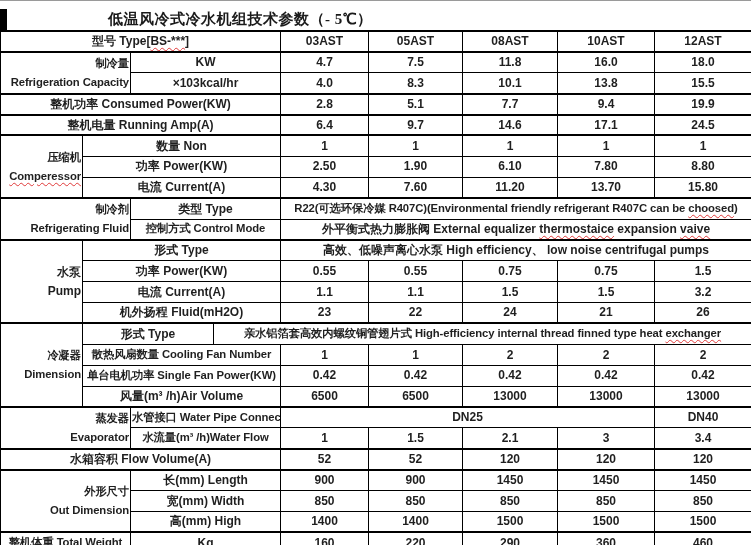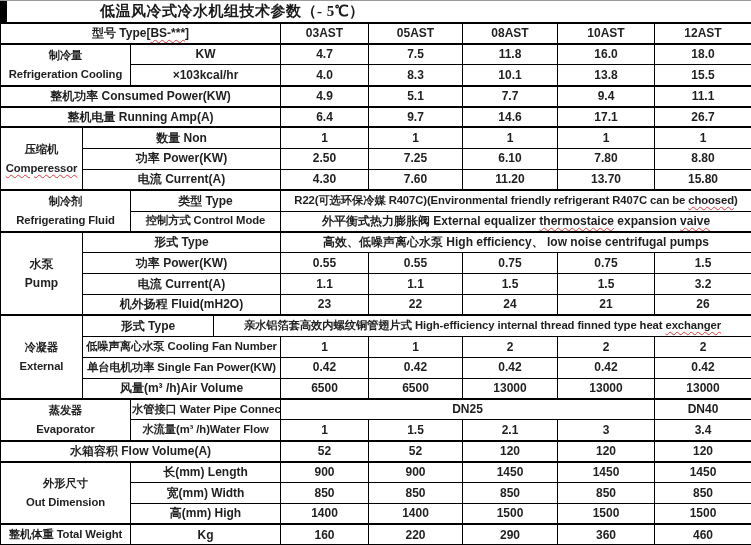--- a/index.html
+++ b/index.html
@@ -3,33 +3,33 @@
 <meta charset="utf-8">
 <style>
   html,body{margin:0;padding:0;background:#ffffff;}
   .page{
     width:751px;height:545px;position:relative;box-sizing:border-box;
     font-family:"Liberation Sans",sans-serif;color:#1a1a1a;background:#fff;
     border-top:1px solid #9a9a9a;overflow:hidden;
   }
   .title-row{height:21px;position:relative;}
   .left-bar{position:absolute;left:0;top:0;width:7px;height:21px;background:#000;}
-  .page-title{margin:0;padding-left:100px;font-size:15px;font-weight:700;line-height:21px;
+  .page-title{margin:8px;padding-left:100px;font-size:15px;font-weight:700;line-height:21px;
     font-family:"Liberation Serif",serif;letter-spacing:0.5px;}
   table.spec{border-collapse:collapse;table-layout:fixed;width:751px;
     border-left:1px solid #000;border-right:1px solid #000;border-bottom:2px solid #000;}
   tr{height:20.9px;}
   td{
     border:1px solid #000;text-align:center;vertical-align:middle;
     font-size:12px;font-weight:700;padding:0 1px;line-height:1.05;
     overflow:hidden;white-space:nowrap;color:#1f1f1f;
   }
   tr.sec td{border-top-width:2px;}
   td.lbl{font-weight:700;}
-  .two-line span{display:block;line-height:19px;}
+  .two-line span{display:block;line-height:19px;text-align:right;}
   .small{font-size:11.3px;letter-spacing:-0.1px;}
   .sp{
     text-decoration-line:underline;text-decoration-style:wavy;
     text-decoration-color:#e03a3a;text-decoration-thickness:1px;text-underline-offset:2px;
   }
 </style>
 </head>
 <body>
 
 <div class="page">
@@ -57,72 +57,72 @@
       <td>03AST</td>
       <td>05AST</td>
       <td>08AST</td>
       <td>10AST</td>
       <td>12AST</td>
     </tr>
 
     <tr class="sec">
       <td colspan="2" rowspan="2" class="two-line small">
         <span>制冷量</span>
-        <span>Refrigeration Cooling</span>
+        <span>Refrigeration Capacity</span>
       </td>
       <td colspan="2" class="lbl">KW</td>
       <td>4.7</td>
       <td>7.5</td>
       <td>11.8</td>
       <td>16.0</td>
       <td>18.0</td>
     </tr>
     <tr>
       <td colspan="2" class="lbl">×103kcal/hr</td>
       <td>4.0</td>
       <td>8.3</td>
       <td>10.1</td>
       <td>13.8</td>
       <td>15.5</td>
     </tr>
 
     <tr class="sec">
       <td colspan="4" class="lbl">整机功率 Consumed Power(KW)</td>
-      <td>4.9</td>
+      <td>2.8</td>
       <td>5.1</td>
       <td>7.7</td>
       <td>9.4</td>
-      <td>11.1</td>
+      <td>19.9</td>
     </tr>
 
     <tr class="sec">
       <td colspan="4" class="lbl">整机电量 Running Amp(A)</td>
       <td>6.4</td>
       <td>9.7</td>
       <td>14.6</td>
       <td>17.1</td>
-      <td>26.7</td>
+      <td>24.5</td>
     </tr>
 
     <tr class="sec">
       <td rowspan="3" class="two-line small">
         <span>压缩机</span>
         <span class="sp">Comperessor</span>
       </td>
       <td colspan="3" class="lbl">数量 Non</td>
       <td>1</td>
       <td>1</td>
       <td>1</td>
       <td>1</td>
       <td>1</td>
     </tr>
     <tr>
       <td colspan="3" class="lbl">功率 Power(KW)</td>
       <td>2.50</td>
-      <td>7.25</td>
+      <td>1.90</td>
       <td>6.10</td>
       <td>7.80</td>
       <td>8.80</td>
     </tr>
     <tr>
       <td colspan="3" class="lbl">电流 Current(A)</td>
       <td>4.30</td>
       <td>7.60</td>
       <td>11.20</td>
       <td>13.70</td>
@@ -171,27 +171,27 @@
       <td>23</td>
       <td>22</td>
       <td>24</td>
       <td>21</td>
       <td>26</td>
     </tr>
 
     <tr class="sec">
       <td rowspan="4" class="two-line small">
         <span>冷凝器</span>
-        <span>External</span>
+        <span>Dimension</span>
       </td>
       <td colspan="2" class="lbl">形式 Type</td>
       <td colspan="6" class="small"><span>亲水铝箔套高效内螺纹铜管翅片式 High-efficiency internal thread finned type heat </span><span class="sp">exchanger</span></td>
     </tr>
     <tr>
-      <td colspan="3" class="lbl small">低噪声离心水泵 Cooling Fan Number</td>
+      <td colspan="3" class="lbl small">散热风扇数量 Cooling Fan Number</td>
       <td>1</td>
       <td>1</td>
       <td>2</td>
       <td>2</td>
       <td>2</td>
     </tr>
     <tr>
       <td colspan="3" class="lbl small">单台电机功率 Single Fan Power(KW)</td>
       <td>0.42</td>
       <td>0.42</td>

